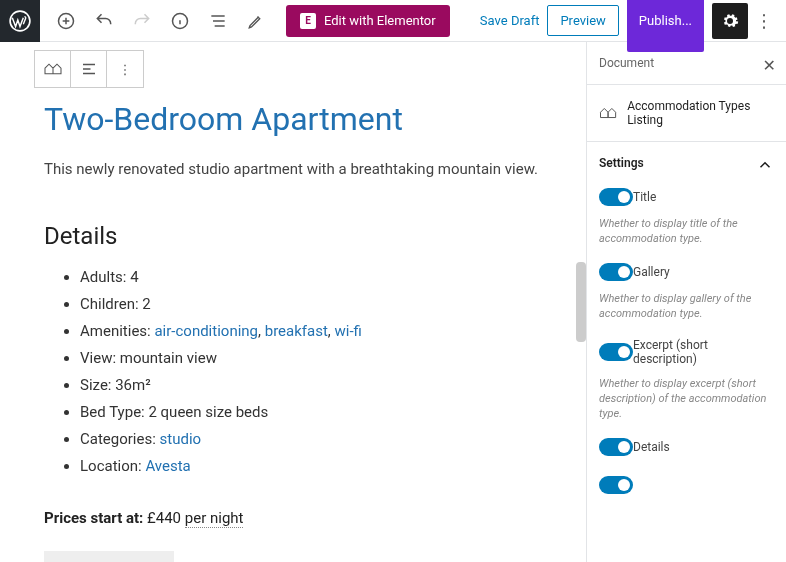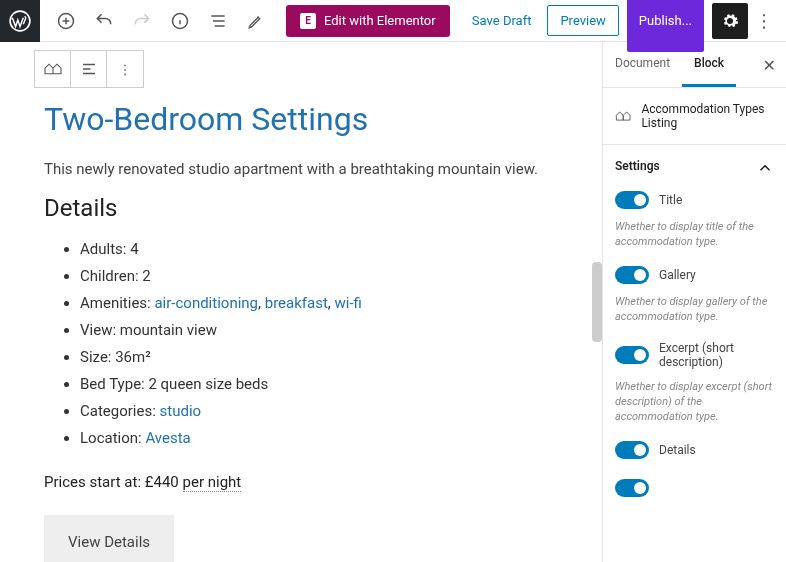--- a/index.html
+++ b/index.html
@@ -7,50 +7,50 @@
   .topbar{height:42px;display:flex;align-items:center;padding:0 10px 0 0;border-bottom:1px solid #e2e4e7}
   .wp-logo{width:40px;height:42px;background:#23282d;display:flex;align-items:center;justify-content:center}
   .wp-logo svg{fill:#fff}
   .tb-group{display:flex;align-items:center;gap:2px;margin-left:8px}
   .tb-btn{width:36px;height:36px;display:flex;align-items:center;justify-content:center;color:#555;cursor:pointer;border-radius:2px}
   .tb-btn.dis{color:#ccc}
   .elementor-btn{display:flex;align-items:center;gap:8px;background:#9a0a5f;color:#fff;padding:8px 14px;border-radius:3px;margin-left:12px;font-size:13px;cursor:pointer}
   .elementor-btn .sq{width:16px;height:16px;background:#fff;color:#9a0a5f;display:flex;align-items:center;justify-content:center;font-weight:bold;font-size:10px;border-radius:2px}
   .spacer{flex:1}
   .save-draft{color:#007cba;padding:8px;cursor:pointer}
-  .preview-btn{border:1px solid #007cba;color:#007cba;padding:7px 12px;border-radius:2px;margin-left:8px;cursor:pointer}
+  .preview-btn{border:1px solid #007cba;color:#007cba;padding:7px 12px;border-radius:2px;cursor:pointer}
   .publish-btn{background:#6d28d9;color:#fff;padding:24px 12px;border-radius:2px;margin-left:8px;cursor:pointer}
   .gear-btn{width:36px;height:36px;background:#1e1e1e;color:#fff;display:flex;align-items:center;justify-content:center;margin-left:8px;border-radius:2px;cursor:pointer}
   .more-vert{width:24px;display:flex;align-items:center;justify-content:center;color:#555;cursor:pointer;margin-left:4px;font-size:18px}
   .main{display:flex;height:520px}
   .editor{flex:1;overflow-y:auto;padding:8px 0 0 44px;position:relative}
   .block-toolbar{position:absolute;left:34px;top:8px;display:flex;background:#fff;border:1px solid #ccc}
   .block-toolbar .cell{width:36px;height:36px;display:flex;align-items:center;justify-content:center;border-right:1px solid #ccc;cursor:pointer;color:#555}
   .block-toolbar .cell:last-child{border-right:none}
   .content{margin-top:50px;padding-right:20px}
   h1{color:#2271b1;font-weight:400;font-size:32px;margin-bottom:22px}
   h1 a{color:#2271b1;text-decoration:none}
-  .excerpt{color:#444;font-size:15px;margin-bottom:16px}
+  .excerpt{color:#444;font-size:15px;margin-bottom:44px}
   h2{font-size:24px;font-weight:400;color:#222;margin-bottom:18px}
-  ul.details{list-style:disc;padding-left:36px;margin-bottom:26px}
+  ul.details{list-style:disc;padding-left:36px;margin-bottom:34px}
   ul.details li{font-size:15px;color:#333;margin-bottom:9px}
   a.lk{color:#2271b1;text-decoration:none}
   .price-line{font-size:15px;color:#222;margin-bottom:24px}
-  .price-line b{font-weight:400}
+  .price-line b{font-weight:700}
   .unit{border-bottom:1px dotted #888}
   .view-details{background:#eee;padding:18px 24px;font-size:15px;color:#444;display:inline-block;cursor:pointer}
-  .sidebar{width:184px;border-left:1px solid #e2e4e7;overflow-y:auto;font-size:12px;color:#555}
+  .sidebar{width:200px;border-left:1px solid #e2e4e7;overflow-y:auto;font-size:12px;color:#555}
   .tabs{display:flex;border-bottom:1px solid #e2e4e7;position:relative}
   .tab{padding:14px 12px;cursor:pointer;color:#666}
   .tab.active{color:#1e1e1e;font-weight:500;border-bottom:3px solid #007cba}
   .tab-close{position:absolute;right:10px;top:14px;color:#555;cursor:pointer;font-size:16px}
   .block-type{display:flex;align-items:center;gap:10px;padding:14px 12px;border-bottom:1px solid #e2e4e7;color:#1e1e1e;font-size:12px}
   .panel-hdr{display:flex;justify-content:space-between;align-items:flex-start;padding:14px 12px;font-weight:600;color:#1e1e1e;cursor:pointer}
   .setting{padding:0 12px 16px}
-  .setting-row{display:flex;align-items:center;gap:10px;margin-bottom:4px}
+  .setting-row{display:flex;align-items:center;margin-bottom:4px}
   .toggle{width:34px;height:18px;background:#007cba;border-radius:9px;position:relative;cursor:pointer;flex-shrink:0}
   .toggle::after{content:"";width:12px;height:12px;background:#fff;border-radius:50%;position:absolute;top:3px;right:3px}
   .stg-label{color:#444;font-size:12px}
   .stg-desc{color:#888;font-style:italic;font-size:11px;line-height:1.4;margin-top:10px}
   .scroll-ind{position:absolute;right:0;top:220px;width:10px;height:80px;background:#ccc;border-radius:4px}
   .house-icon{width:20px;height:16px}
 </style>
 </head>
 <body>
 
@@ -125,42 +125,41 @@
       <div class="cell">
           <svg width="18" height="18" viewBox="0 0 24 24" fill="none" stroke="currentColor" stroke-width="1.8">
             <path d="M4 6h16M4 12h10M4 18h16"></path>
           </svg>
         </div>
       <div class="cell">
           <span>⋮</span>
         </div>
     </div>
     <div class="content">
-      <h1><a href="#">Two-Bedroom Settings</a></h1>
+      <h1><a href="#">Two-Bedroom Apartment</a></h1>
       <p class="excerpt">This newly renovated studio apartment with a breathtaking mountain view.</p>
       <h2>Details</h2>
       <ul class="details">
         <li><span>Adults: </span><span>4</span></li>
         <li><span>Children: </span><span>2</span></li>
         <li><span>Amenities: </span><a class="lk" href="#">air-conditioning</a>, <a class="lk" href="#">breakfast</a>, <a class="lk" href="#">wi-fi</a></li>
         <li><span>View: </span><span>mountain view</span></li>
         <li><span>Size: </span><span>36m²</span></li>
         <li><span>Bed Type: </span><span>2 queen size beds</span></li>
         <li><span>Categories: </span><a class="lk" href="#">studio</a></li>
         <li><span>Location: </span><a class="lk" href="#">Avesta</a></li>
       </ul>
       <p class="price-line"><b>Prices start at: </b><span>£440</span> <span class="unit">per night</span></p>
       <div class="view-details">View Details</div>
     </div>
   </div>
 
   <div class="sidebar">
     <div class="tabs">
       <div class="tab">Document</div>
-      <div class="tab active">Block</div>
       <div class="tab-close"><span>✕</span></div>
     </div>
     <div class="block-type">
       <svg class="house-icon" viewBox="0 0 24 20" fill="none" stroke="#555" stroke-width="1.3">
           <path d="M2 9l5-5 5 5v7H2zM12 9l5-5 5 5v7h-10z"></path>
         </svg>
       <span>Accommodation Types Listing</span>
     </div>
     <div class="panel-hdr">
       <span>Settings</span>

